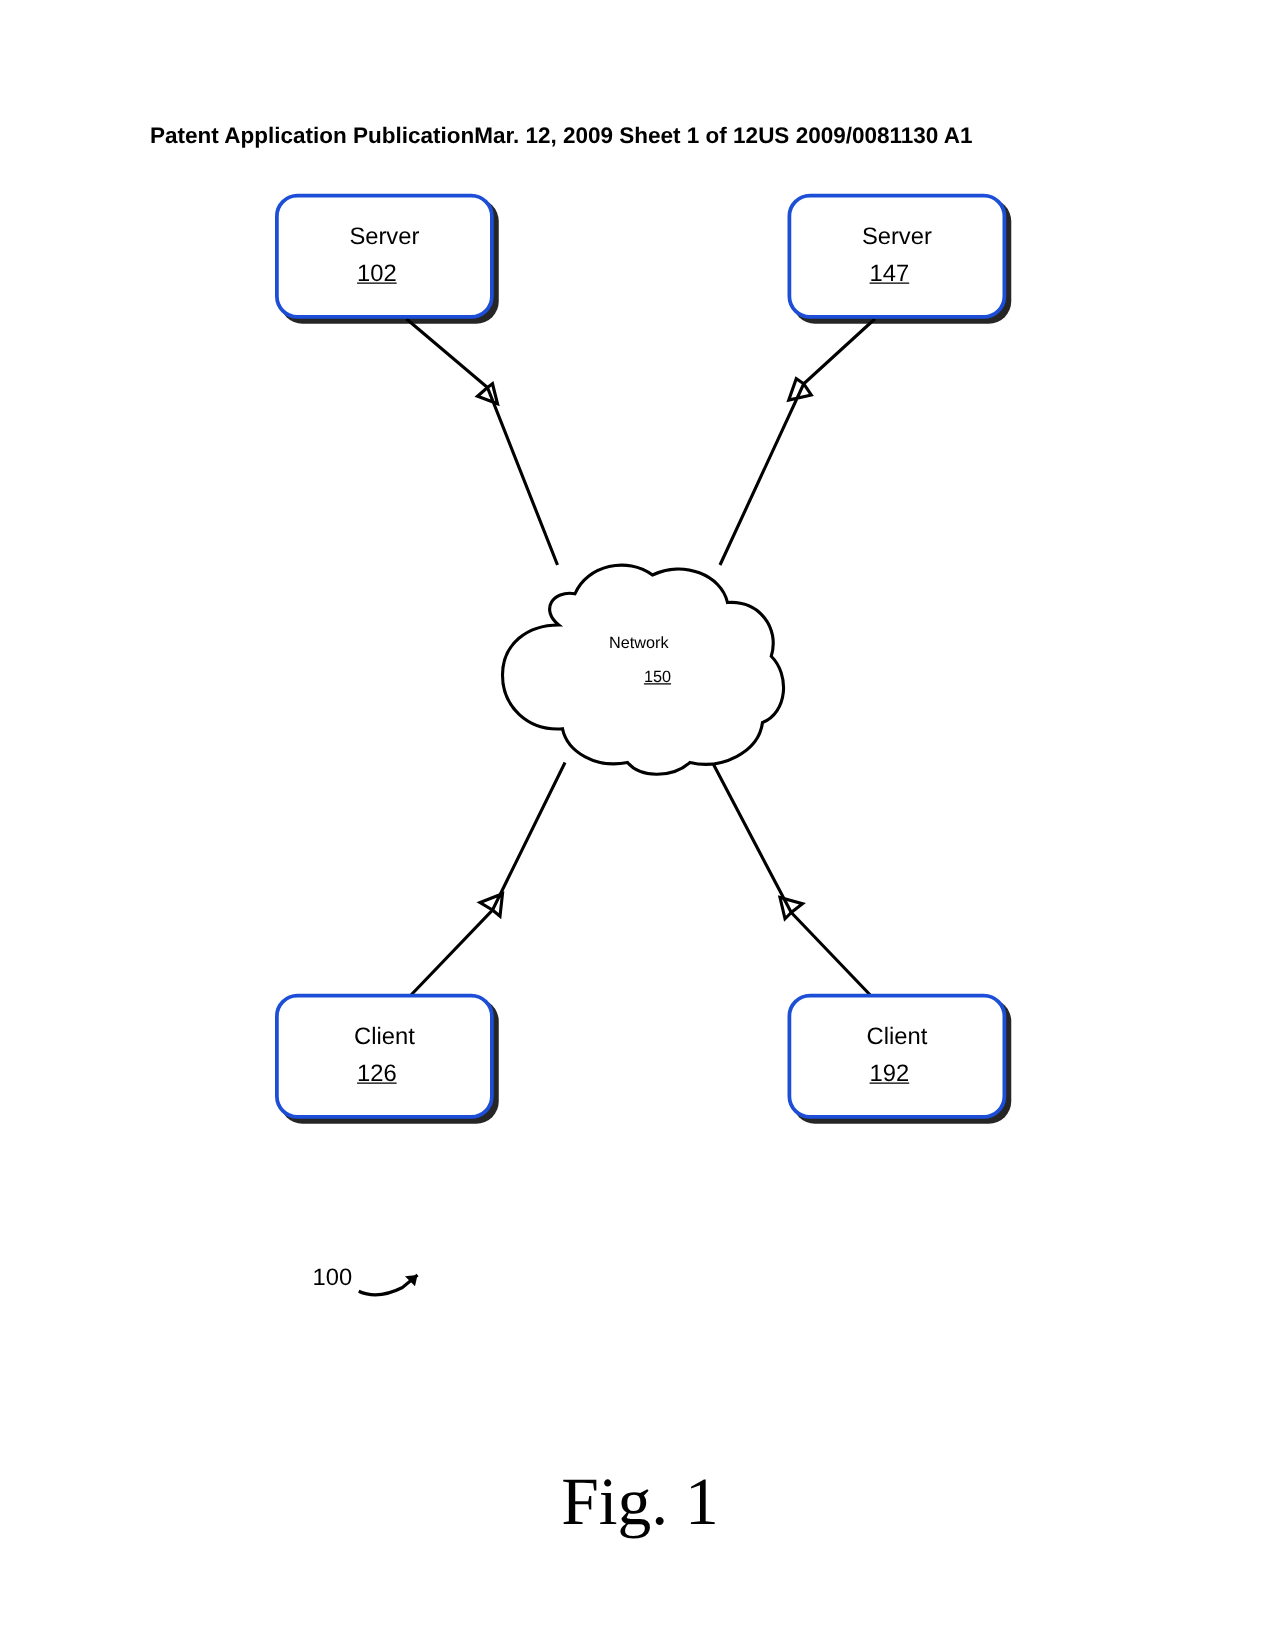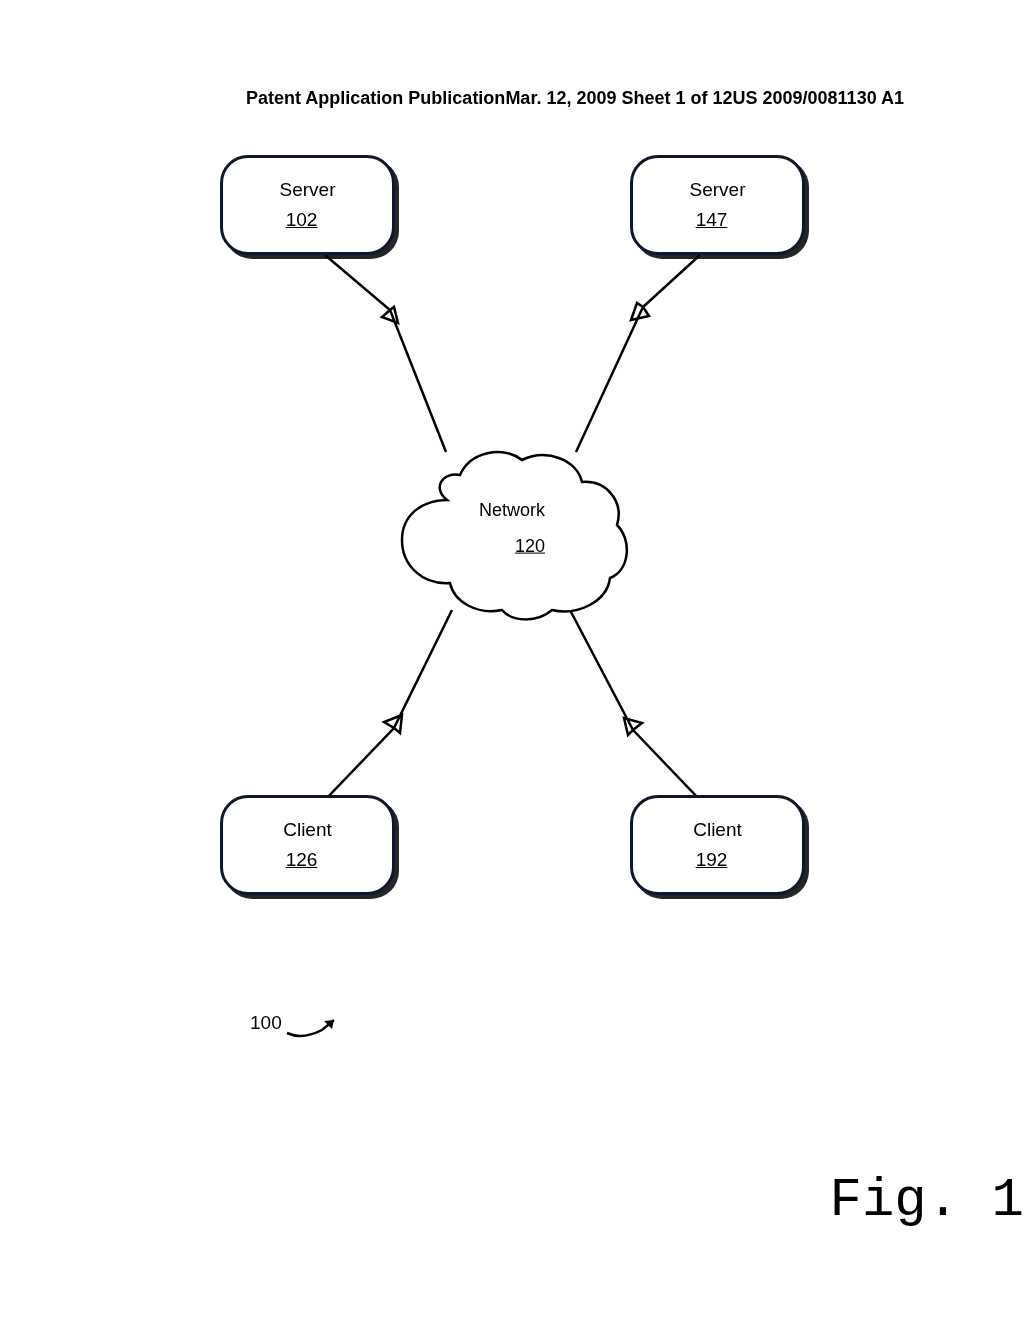--- a/index.html
+++ b/index.html
@@ -9,43 +9,43 @@
     }
     body {
       width: 1024px;
       height: 1320px;
       background: white;
       font-family: Arial, Helvetica, sans-serif;
       position: relative;
     }
     .header {
       position: absolute;
-      top: 88px;
+      top: 98px;
       left: 0;
       width: 100%;
       display: flex;
-      justify-content: flex-end;
+      justify-content: flex-start;
       padding: 0 120px;
       font-size: 18px;
       font-weight: bold;
     }
     .diagram-container {
       position: absolute;
       top: 155px;
       left: 150px;
       width: 724px;
       height: 900px;
     }
     .node-box {
       position: absolute;
       width: 175px;
       height: 100px;
       background: white;
-      border: 3px solid #0f172a;
-      border-radius: 28px;
+      border: 3px solid #1d4ed8;
+      border-radius: 18px;
       display: flex;
       justify-content: center;
       align-items: center;
       box-shadow: 4px 4px 0 rgba(0,0,0,0.85);
     }
     .node-content {
       text-align: center;
       font-size: 19px;
       line-height: 1.6;
     }
@@ -64,42 +64,42 @@
     }
     .cloud svg {
       width: 100%;
       height: 100%;
     }
     .cloud-text {
       position: absolute;
       left: 50%;
       top: 50%;
       transform: translate(-50%, -50%);
-      text-align: right;
-      font-size: 18px;
+      text-align: left;
+      font-size: 13px;
       line-height: 1.8;
     }
     .cloud-text .ref {
       text-decoration: underline;
       display: block;
       margin-top: 4px;
       margin-left: 28px;
     }
     .connector {
       position: absolute;
       pointer-events: none;
     }
     .figure-label {
       position: absolute;
       top: 1170px;
       left: 0;
       width: 100%;
-      text-align: right;
+      text-align: center;
       font-size: 54px;
-      font-family: Liberation Mono, monospace;
+      font-family: Liberation Serif, serif;
     }
     .ref-100 {
       position: absolute;
       top: 1012px;
       left: 250px;
       font-size: 19px;
     }
     .ref-arrow {
       position: absolute;
       top: 1005px;
@@ -153,21 +153,21 @@
                C 130 192, 155 193, 170 180
                C 195 186, 225 172, 228 148
                C 248 140, 250 110, 235 95
                C 242 72, 225 50, 200 52
                C 195 30, 165 18, 140 30
                C 120 15, 88 22, 78 45
                C 60 42, 50 58, 65 70 Z" fill="white" stroke="black" stroke-width="2.5"></path>
     </svg>
     <div class="cloud-text">
       <span>Network</span>
-      <span class="ref">120</span>
+      <span class="ref">150</span>
     </div>
   </div>
 
   <div class="node-box" style="left:70px; top:640px;">
     <div class="node-content">
       <span>Client</span>
       <span class="node-ref">126</span>
     </div>
   </div>
 

